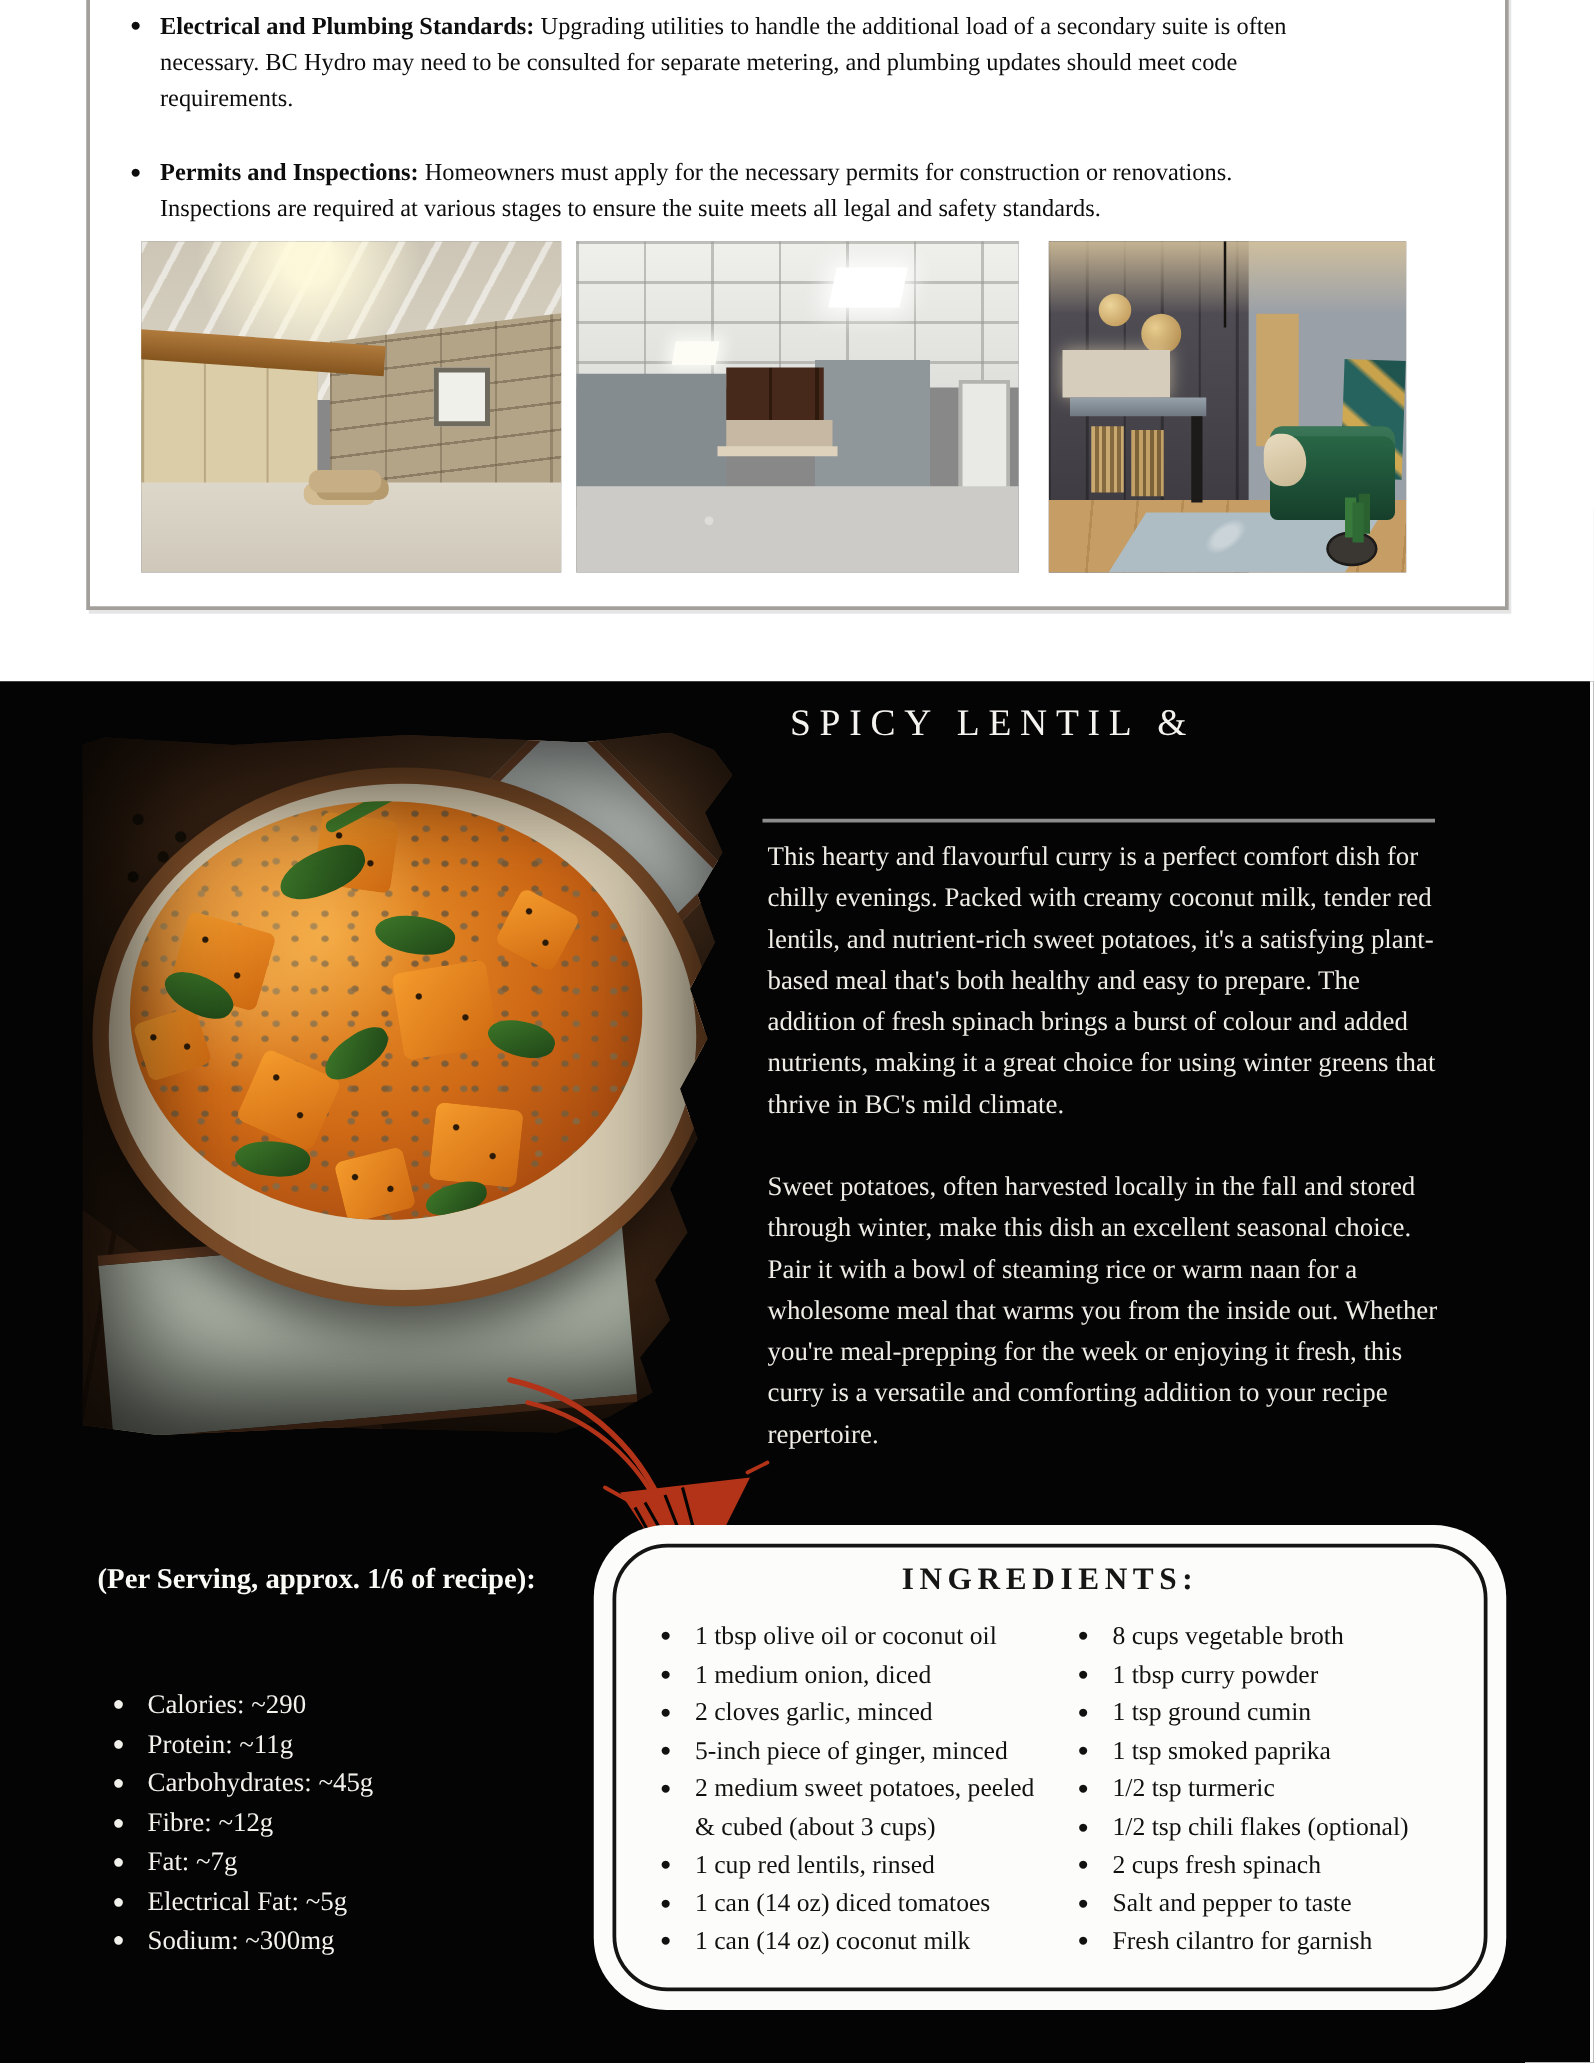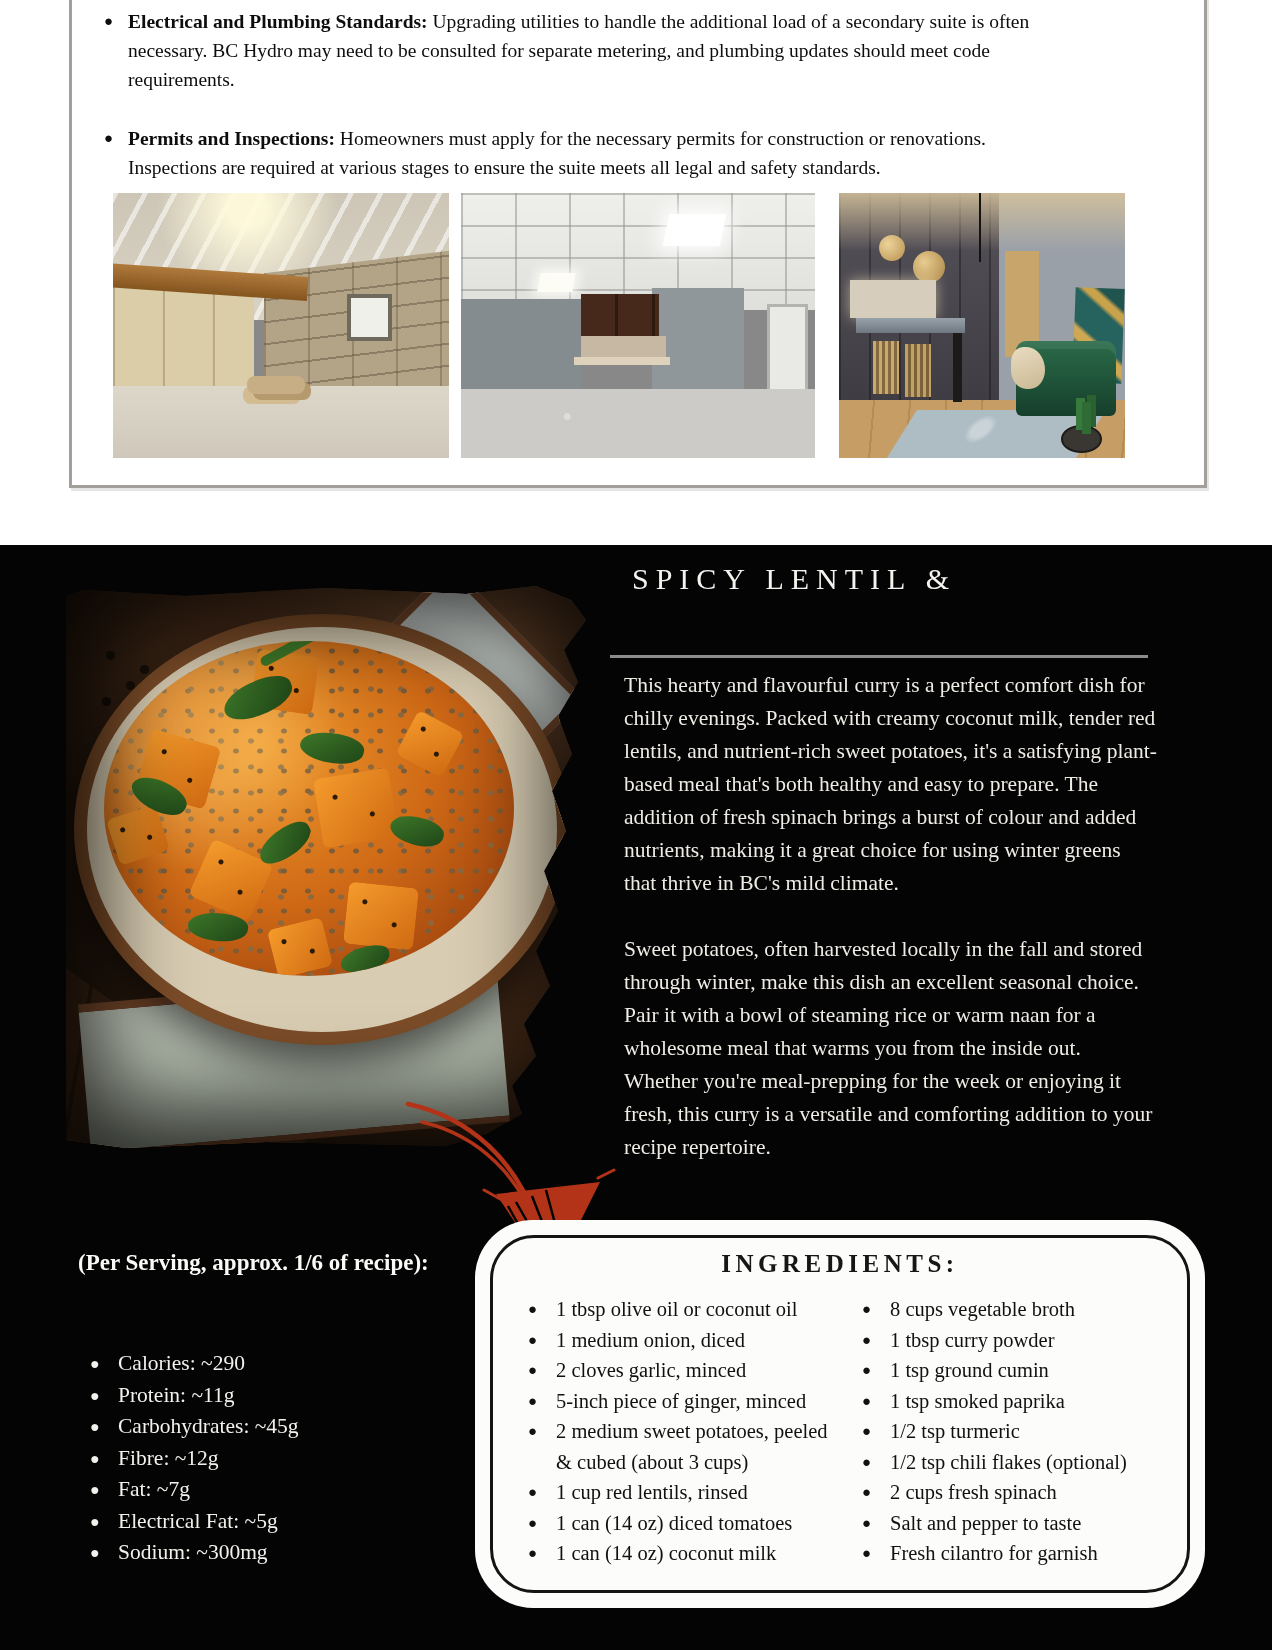--- a/index.html
+++ b/index.html
@@ -135,21 +135,21 @@
 
   
   .arrow-svg{position:absolute;left:380px;top:525px;width:240px;height:220px;}
 
   
   .recipe-title{position:absolute;left:610px;top:13px;width:560px;
     font-size:30px;letter-spacing:7px;line-height:41px;color:#f5f3ef;margin-left:22px;}
   .title-rule{position:absolute;left:610px;top:110px;width:538px;height:3px;background:#8c8c8c;}
   .recipe-copy{position:absolute;left:610px;top:124px;width:548px;
     font-size:21.5px;line-height:33px;color:#efece6;}
-  .recipe-copy p{margin:0 0 33px 14px;}
+  .recipe-copy p{margin:0 0 33px 4px;}
 
   
   .nutrition-head{position:absolute;left:78px;top:700px;width:420px;
     font-size:23px;font-weight:bold;line-height:36px;color:#fafaf7;}
   .nutrition-list{position:absolute;left:90px;top:803px;width:380px;margin:0;padding:0;list-style:none;
     font-size:21.5px;line-height:31.5px;color:#f3f1ec;}
   .nutrition-list li{display:flex;}
   .nutrition-list .dot{flex:0 0 14px;margin-right:14px;font-size:16px;}
 
   

